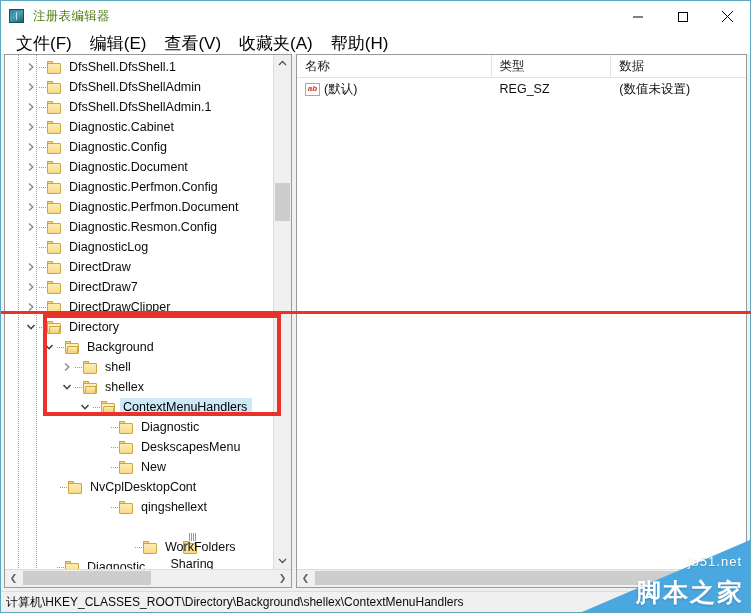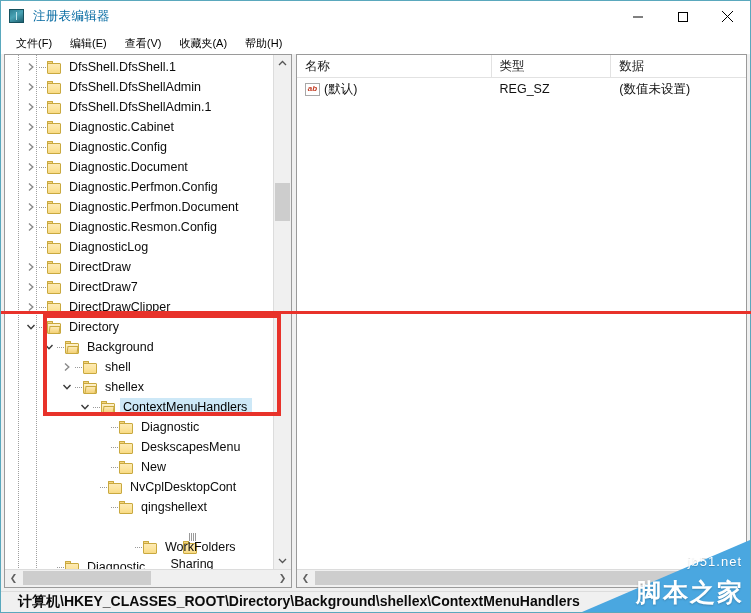--- a/index.html
+++ b/index.html
@@ -33,35 +33,35 @@
     border:1px solid #16515e;
     box-sizing:border-box;
   }
   .app-icon .cube:after{
     content:"";position:absolute;left:2px;top:2px;right:2px;bottom:2px;
     background:
       linear-gradient(to right,transparent 45%,#bfe4ec 45%,#bfe4ec 55%,transparent 55%),
       linear-gradient(to bottom,transparent 45%,#bfe4ec 45%,#bfe4ec 55%,transparent 55%);
   }
   .title-text{
-    font-size:12.5px;color:#0369a1;letter-spacing:.3px;
+    font-size:12.5px;color:#4d7c0f;letter-spacing:.3px;
   }
   .winbtns{position:absolute;right:0;top:0;height:31px;display:flex;}
   .winbtn{
     width:45px;height:31px;display:flex;align-items:center;justify-content:center;
     font-size:12px;color:#000;background:transparent;
   }
   .winbtn svg{display:block;}
   
   .menubar{
     height:22px;flex:0 0 22px;background:#ffffff;
     display:flex;align-items:center;padding-left:6px;
   }
   .menu-item{
-    font-size:11px;color:#000;padding:2px 9px;white-space:nowrap;
+    font-size:17px;color:#000;padding:2px 9px;white-space:nowrap;
   }
   
   .panes{
     flex:1 1 auto;display:flex;position:relative;
     background:#f0f0f0;padding:0;
   }
   .pane-left{
     position:absolute;left:3px;top:0;width:288px;bottom:3px;
     background:#fef9c3;border:1px solid #9a9a9a;box-sizing:border-box;
     display:flex;flex-direction:column;overflow:hidden;
@@ -172,24 +172,23 @@
   .ab-icon{
     width:15px;height:13px;margin-right:4px;flex:0 0 15px;
     border:1px solid #a8a8a8;background:#fff;box-sizing:border-box;
     font-size:8px;font-weight:bold;color:#c23b22;
     display:flex;align-items:center;justify-content:center;
     font-family:"Liberation Sans",sans-serif;line-height:1;font-style:italic;
   }
   
   .statusbar{
     height:20px;flex:0 0 20px;background:#f0f0f0;
-    display:flex;align-items:center;padding-left:17px;
-    font-size:14px;color:#0b0b0b;white-space:nowrap;
+    display:flex;align-items:center;padding-left:5px;
+    font-size:12px;color:#0b0b0b;white-space:nowrap;
     border-top:1px solid #dcdcdc;
-    font-weight:bold;
   }
   
   .ann-line{
     position:absolute;left:0;top:310px;width:751px;height:3px;
     background:#e8322a;z-index:40;
   }
   .ann-box{
     position:absolute;left:42px;top:313px;width:238px;height:102px;
     border:4px solid #e8322a;box-sizing:border-box;z-index:41;
     pointer-events:none;
@@ -514,21 +513,21 @@
             </div>
             <div class="trow" style="padding-left: 90px;">
               <span class="chev"></span>
               <span class="dotline"></span>
               <span class="folder">
                 <span class="tab"></span>
                 <span class="body"></span>
               </span>
               <span class="tlabel">New</span>
             </div>
-            <div class="trow" style="padding-left: 39px; margin-left: 40px;">
+            <div class="trow" style="padding-left: 39px;">
               <span class="chev"></span>
               <span class="dotline"></span>
               <span class="folder">
                 <span class="tab"></span>
                 <span class="body"></span>
               </span>
               <span class="tlabel">NvCplDesktopCont</span>
             </div>
             <div class="trow" style="padding-left: 90px;">
               <span class="chev"></span>

